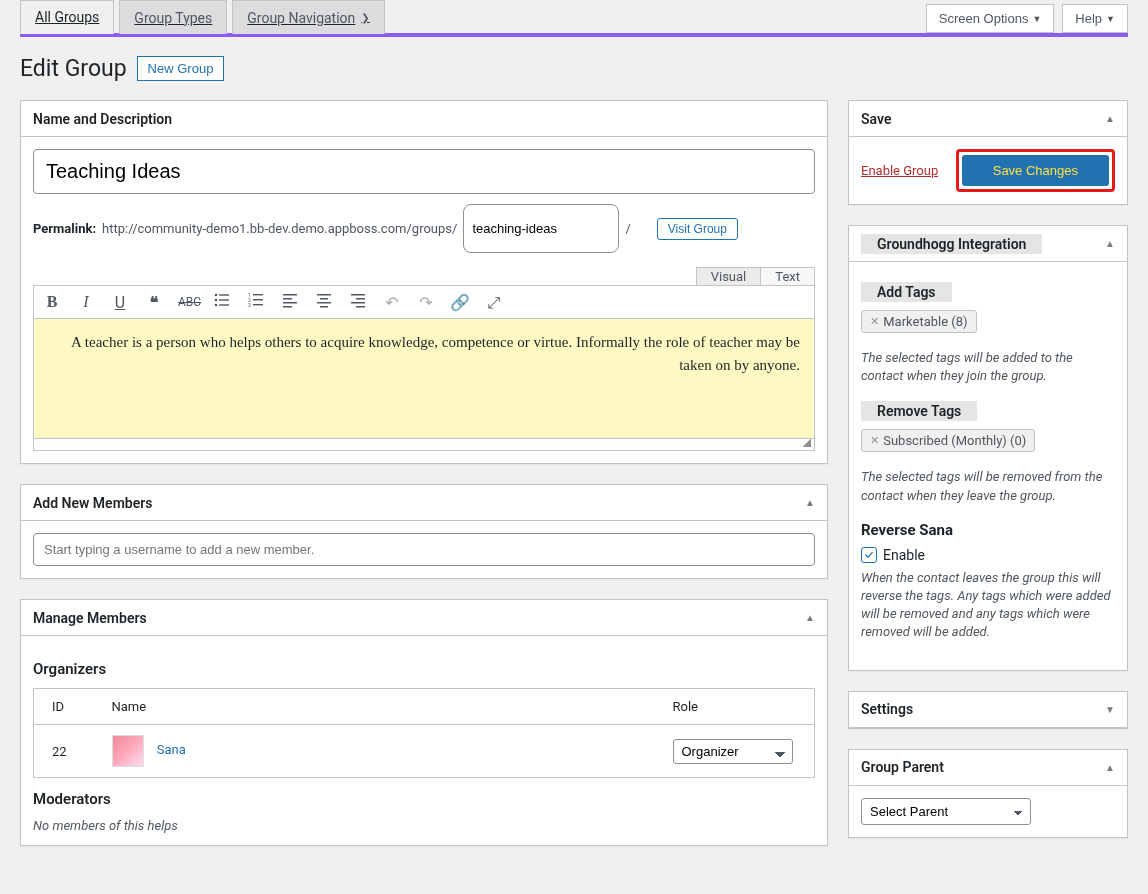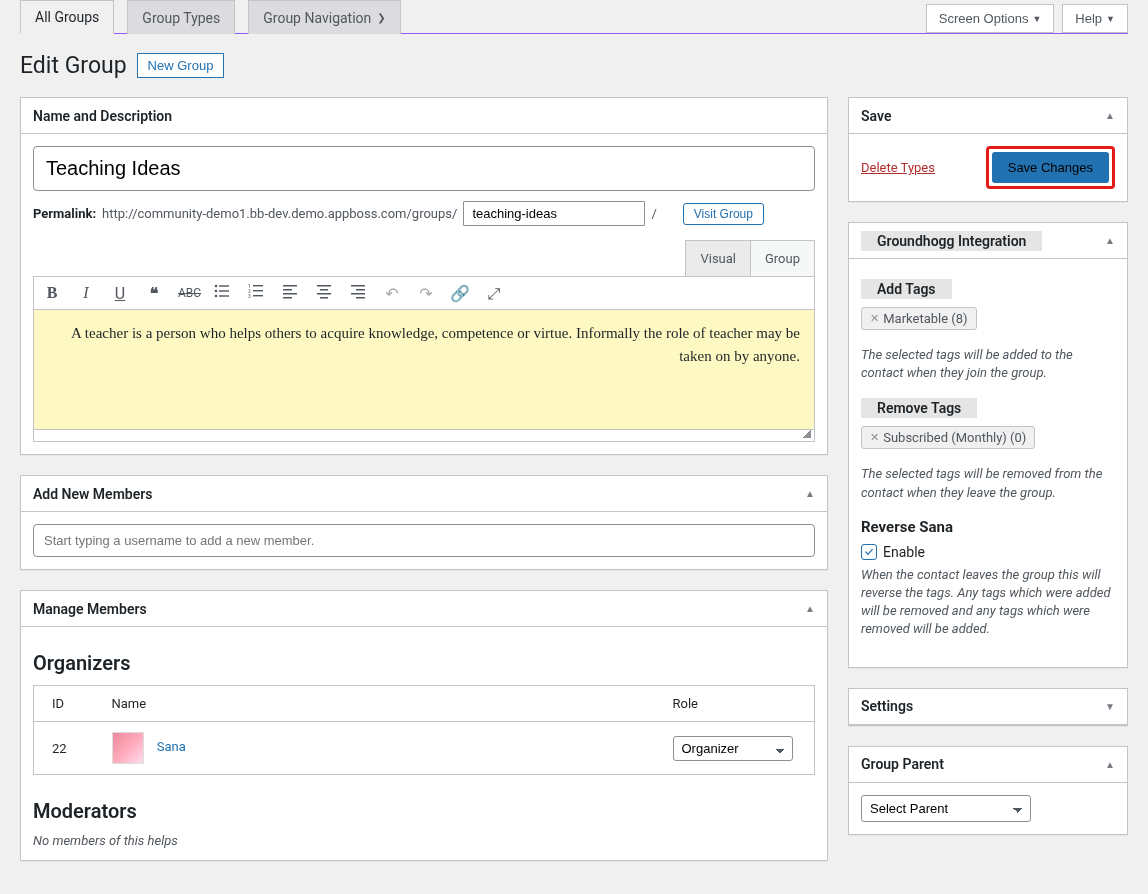--- a/index.html
+++ b/index.html
@@ -3,21 +3,21 @@
 <meta charset="utf-8">
 <style>
 * { box-sizing: border-box; margin: 0; padding: 0; }
 body {
   font-family: -apple-system, BlinkMacSystemFont, "Segoe UI", Roboto, Oxygen-Sans, Ubuntu, Cantarell, "Helvetica Neue", sans-serif;
   font-size: 13px;
   color: #1d2327;
   background: #f0f0f1;
   padding: 0 20px 40px 20px;
 }
-.nav-tabs { display: flex; gap: 8px; border-bottom: 1px solid #8b5cf6; width: 100%; }
+.nav-tabs { display: flex; gap: 0; border-bottom: 4px solid #8b5cf6; width: 100%; text-decoration: underline; }
 .nav-tab {
   padding: 8px 14px;
   background: #dcdcde;
   border: 1px solid #c3c4c7;
   border-bottom: none;
   margin-right: 5px;
   margin-bottom: -1px;
   font-size: 14px;
   cursor: pointer;
   color: #50575e;
@@ -56,29 +56,29 @@
 .postbox-header h2 { font-size: 14px; font-weight: 600; }
 .toggle-ind { color: #787c82; font-size: 10px; cursor: pointer; }
 .postbox-body { padding: 12px; }
 .big-input {
   width: 100%; padding: 10px 12px; font-size: 20px;
   border: 1px solid #8c8f94; border-radius: 4px;
 }
 .permalink-row { display: flex; align-items: center; gap: 6px; margin-top: 10px; flex-wrap: wrap; font-size: 13px; color: #50575e; }
 .permalink-row strong { color: #1d2327; }
 .slug-input {
-  padding: 4px 8px; border: 1px solid #8c8f94; border-radius: 1px; font-size: 13px; width: 182px;
+  padding: 16px 8px; border: 1px solid #8c8f94; border-radius: 8px; font-size: 13px; width: 156px;
 }
 .visit-btn {
   color: #2271b1; border: 1px solid #2271b1; background: #fff;
   padding: 3px 10px; font-size: 12px; cursor: pointer; border-radius: 3px; margin-left: 20px;
 }
 .editor-tabs { display: flex; justify-content: flex-end; margin-top: 14px; }
 .editor-tab {
-  padding: 10px 14px; border: 1px solid #c3c4c7; border-bottom: none;
+  padding: 1px 14px; border: 1px solid #c3c4c7; border-bottom: none;
   background: #f6f7f7; font-size: 13px; color: #50575e; cursor: pointer;
   margin-left: -1px;
 }
 .editor-tab.active { background: #ebebeb; }
 .toolbar {
   border: 1px solid #c3c4c7; background: #fff;
   padding: 6px 8px; display: flex; gap: 14px; align-items: center;
 }
 .tb-btn { color: #50575e; cursor: pointer; width: 20px; text-align: center; font-size: 16px; }
 .tb-btn.bold { font-weight: 800; font-family: Georgia, serif; }
@@ -90,41 +90,41 @@
 .editor-text { font-family: Georgia, serif; font-size: 15px; color: #1d2327; line-height: 1.5; }
 .editor-resize { height: 12px; border: 1px solid #c3c4c7; border-top: none; background: #fff; position: relative; }
 .editor-resize::after {
   content: ""; position: absolute; right: 3px; bottom: 3px; width: 8px; height: 8px;
   background: linear-gradient(135deg, transparent 50%, #8c8f94 50%);
 }
 .input-full {
   width: 100%; padding: 8px 10px; border: 1px solid #8c8f94; border-radius: 4px;
   font-size: 13px;
 }
-.section-h { font-size: 20px; font-weight: 600; margin: 12px 0 10px; }
+.section-h { font-size: 15px; font-weight: 600; margin: 12px 0 10px; }
 table.members { width: 100%; border: 1px solid #c3c4c7; border-collapse: collapse; }
 table.members th, table.members td { text-align: left; padding: 10px 18px; border-bottom: 1px solid #c3c4c7; font-size: 13px; }
 table.members th { font-weight: 400; color: #1d2327; }
 .avatar { width: 32px; height: 32px; background: linear-gradient(135deg,#e89,#fab,#fde); border: 1px solid #ddd; display: inline-block; vertical-align: middle; }
 .member-link { color: #2271b1; text-decoration: none; margin-left: 10px; }
 .role-select {
   border: 1px solid #8c8f94; border-radius: 3px; padding: 4px 24px 4px 8px;
   font-size: 13px; width: 120px; background: #fff;
   appearance: none;
   background-image: linear-gradient(45deg, transparent 50%, #50575e 50%), linear-gradient(135deg, #50575e 50%, transparent 50%);
   background-position: right 12px top 12px, right 7px top 12px;
   background-size: 5px 5px, 5px 5px;
   background-repeat: no-repeat;
 }
 .italic-note { font-style: italic; color: #50575e; margin-top: 10px; }
 .save-body { display: flex; justify-content: space-between; align-items: center; padding: 12px; }
 .delete-link { color: #b32d2e; text-decoration: underline; font-size: 13px; }
 .save-btn {
-  background: #2271b1; color: #000000; border: none;
-  padding: 8px 16px; font-size: 13px; cursor: pointer; border-radius: 3px;
+  background: #2271b1; color: #fde047; border: none;
+  padding: 8px 31px; font-size: 13px; cursor: pointer; border-radius: 3px;
 }
 .save-btn-wrap { border: 3px solid #e61919; padding: 3px; border-radius: 4px; }
 .hl-title { background: #e5e5e5; display: inline-block; padding: 2px 16px; font-size: 14px; font-weight: 600; }
 .side-h { font-size: 15px; font-weight: 700; margin: 8px 0; }
 .tag-pill {
   display: inline-flex; align-items: center; gap: 4px;
   border: 1px solid #c3c4c7; background: #f0f0f1;
   padding: 3px 8px; border-radius: 3px; font-size: 13px; color: #50575e;
   margin-bottom: 8px;
 }
@@ -185,21 +185,21 @@
         <input class="big-input" value="Teaching Ideas" style="">
         <div class="permalink-row">
           <strong>Permalink:</strong>
           <span>http://community-demo1.bb-dev.demo.appboss.com/groups/</span>
           <input class="slug-input" value="teaching-ideas" style="">
           <span>/</span>
           <button class="visit-btn">Visit Group</button>
         </div>
         <div class="editor-tabs">
           <div class="editor-tab active">Visual</div>
-          <div class="editor-tab">Group</div>
+          <div class="editor-tab">Text</div>
         </div>
         <div class="toolbar">
           <span class="tb-btn bold">B</span>
           <span class="tb-btn italic">I</span>
           <span class="tb-btn" style="text-decoration:underline">U</span>
           <span class="tb-btn" style="font-family:Georgia,serif;font-weight:bold">❝</span>
           <span class="tb-btn" style="text-decoration:line-through;font-size:12px">ABC</span>
           <span class="tb-btn">
             <svg width="16" height="16" viewBox="0 0 16 16">
                 <circle cx="2" cy="3" r="1.3" fill="#50575e"></circle>
@@ -289,36 +289,36 @@
                 <a href="#" class="member-link">Sana</a>
               </td>
               <td>
                 <select class="role-select">
                   <option>Organizer</option>
                 </select>
               </td>
             </tr>
           </tbody>
         </table>
-        <h3 class="section-h" style="margin-top:24px">Moderators</h3>
+        <h3 class="section-h" style="margin-top:12px">Moderators</h3>
         <p class="italic-note">No members of this helps</p>
       </div>
     </div>
 
   </div>
 
   <div class="side-col">
 
     <div class="postbox">
       <div class="postbox-header">
         <h2>Save</h2>
         <span class="toggle-ind">▲</span>
       </div>
       <div class="save-body">
-        <a href="#" class="delete-link">Delete Types</a>
+        <a href="#" class="delete-link">Enable Group</a>
         <span class="save-btn-wrap">
           <button class="save-btn">Save Changes</button>
         </span>
       </div>
     </div>
 
     <div class="postbox">
       <div class="postbox-header">
         <h2><span class="hl-title">Groundhogg Integration</span></h2>
         <span class="toggle-ind">▲</span>

